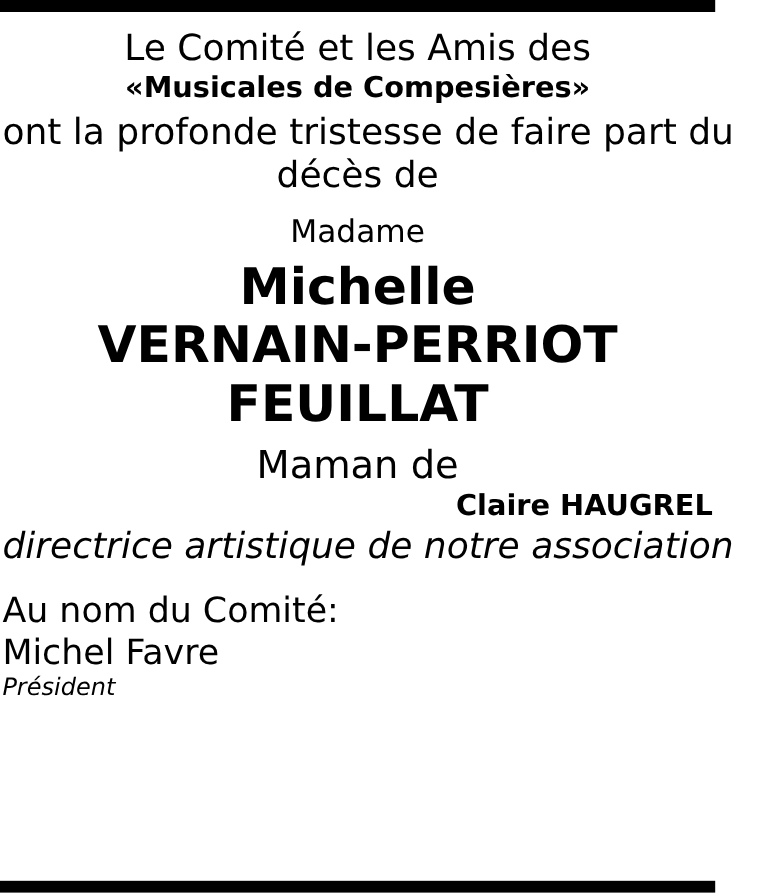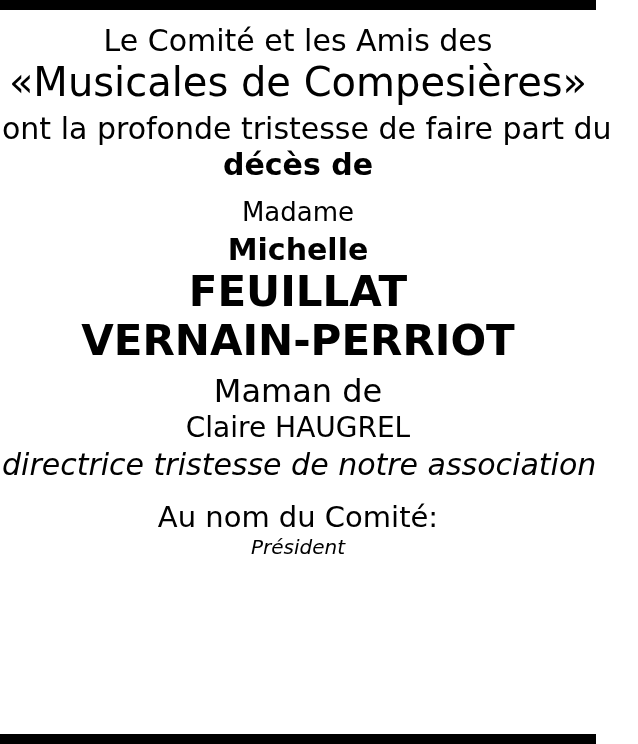--- a/index.html
+++ b/index.html
@@ -35,68 +35,68 @@
     background: #000000;
   }
   .body-area {
     padding: 0 2px;
   }
   .line {
     line-height: 1.12;
     white-space: nowrap;
   }
   .center { text-align: center; }
-  .right  { text-align: center; }
+  .right  { text-align: left; }
   .left   { text-align: center; }
 
   .l-committee {
     font-size: 30px;
     margin-top: 14px;
   }
   .l-assoc {
-    font-size: 40px;
-    font-weight: normal;
+    font-size: 24px;
+    font-weight: bold;
     margin-top: 2px;
   }
   .l-sadness {
     font-size: 30px;
     margin-top: 8px;
   }
   .l-death {
     font-size: 30px;
     margin-top: 2px;
-    font-weight: bold;
   }
   .l-madame {
     font-size: 26px;
     margin-top: 16px;
   }
   .l-firstname {
-    font-size: 30px;
+    font-size: 42px;
     font-weight: bold;
     margin-top: 6px;
   }
   .l-lastname {
     font-size: 42px;
     font-weight: bold;
     margin-top: 2px;
   }
   .l-lastname2 {
     font-size: 42px;
     font-weight: bold;
     margin-top: 2px;
   }
   .l-maman {
     font-size: 32px;
     margin-top: 10px;
   }
   .l-daughter {
-    font-size: 28px;
-    font-weight: normal;
+    font-size: 24px;
+    font-weight: bold;
     margin-top: 2px;
+    text-align: right;
   }
   .l-role {
     font-size: 30px;
     font-style: italic;
     margin-top: 4px;
   }
   .l-signoff {
     font-size: 29px;
     margin-top: 20px;
   }
@@ -124,32 +124,33 @@
     <div class="line center l-assoc">«Musicales de Compesières»</div>
 
     <div class="line left l-sadness">ont la profonde tristesse de faire part du</div>
 
     <div class="line left l-death">décès de</div>
 
     <div class="line center l-madame">Madame</div>
 
     <div class="line center l-firstname">Michelle</div>
 
+    <div class="line center l-lastname">VERNAIN-PERRIOT</div>
+
     <div class="line center l-lastname2">FEUILLAT</div>
-
-    <div class="line center l-lastname">VERNAIN-PERRIOT</div>
 
     <div class="line center l-maman">Maman de</div>
 
     <div class="line center l-daughter">Claire HAUGREL</div>
 
-    <div class="line center l-role">directrice tristesse de notre association</div>
+    <div class="line center l-role">directrice artistique de notre association</div>
 
     <div class="line right l-signoff">Au nom du Comité:</div>
 
+    <div class="line right l-signer">Michel Favre</div>
 
     <div class="line right l-title">Président</div>
 
   </div>
 
   <div class="bottom-rule"></div>
 
 </div>
 
 </body></html>

